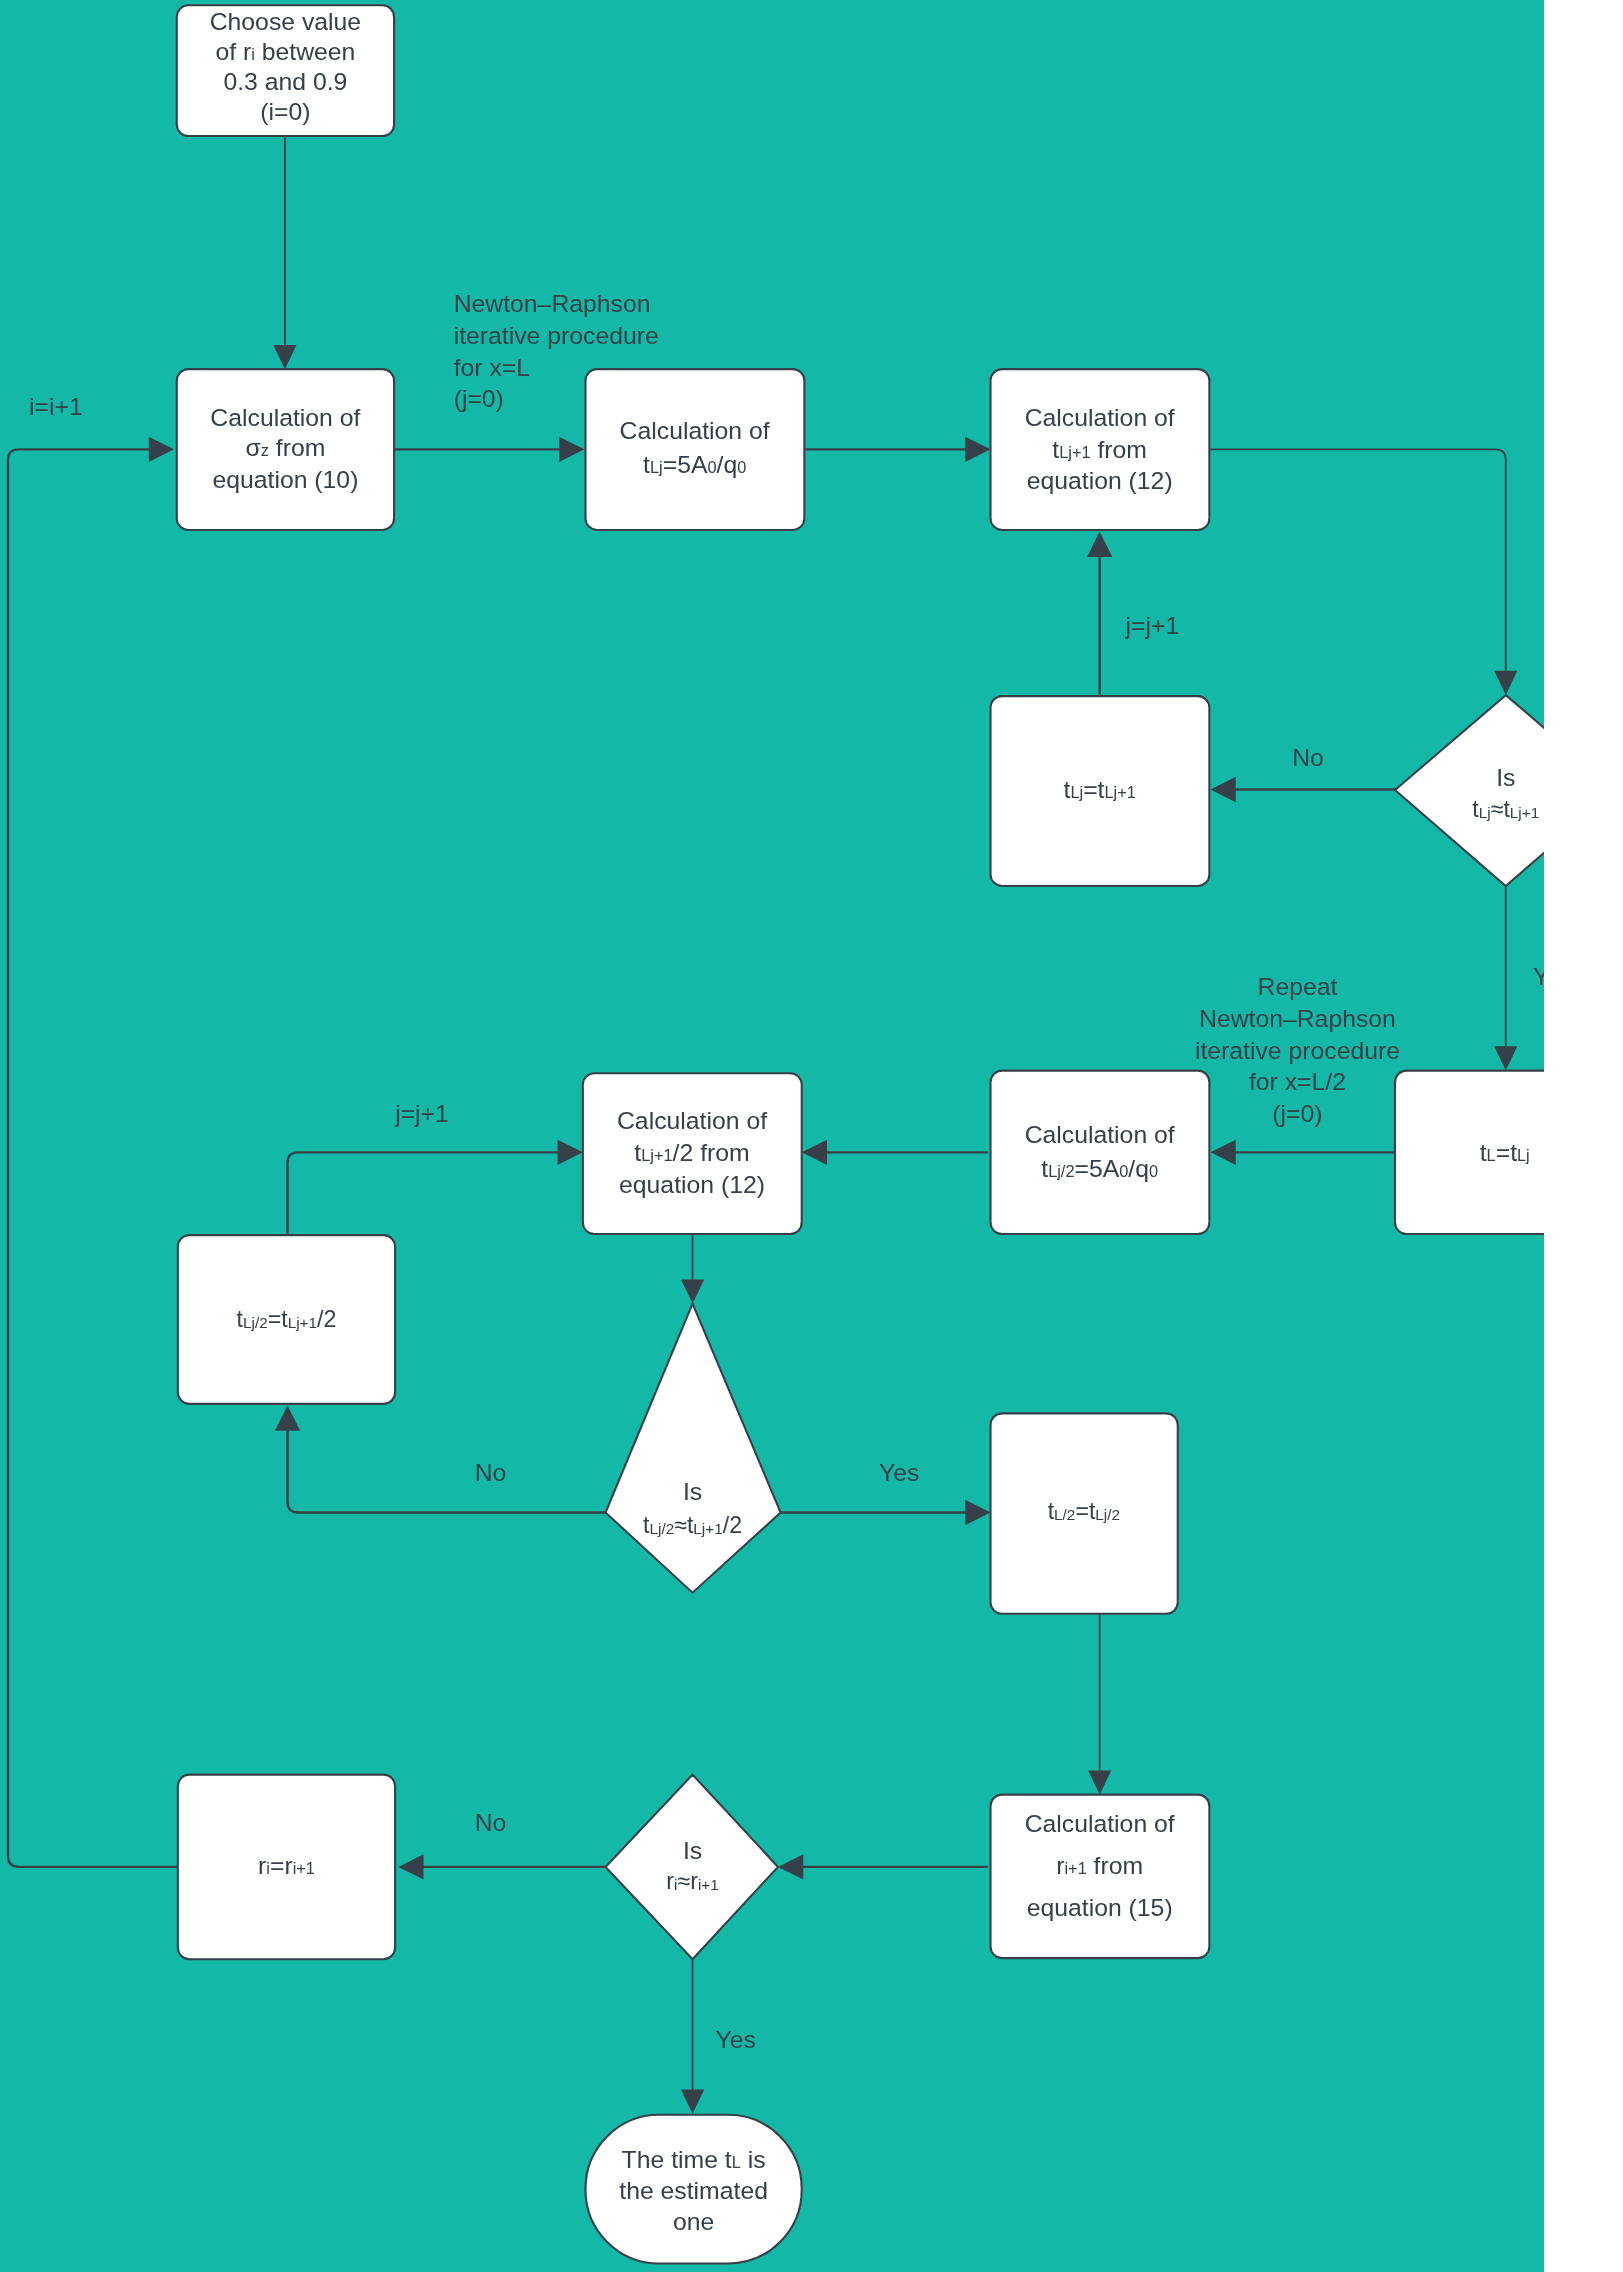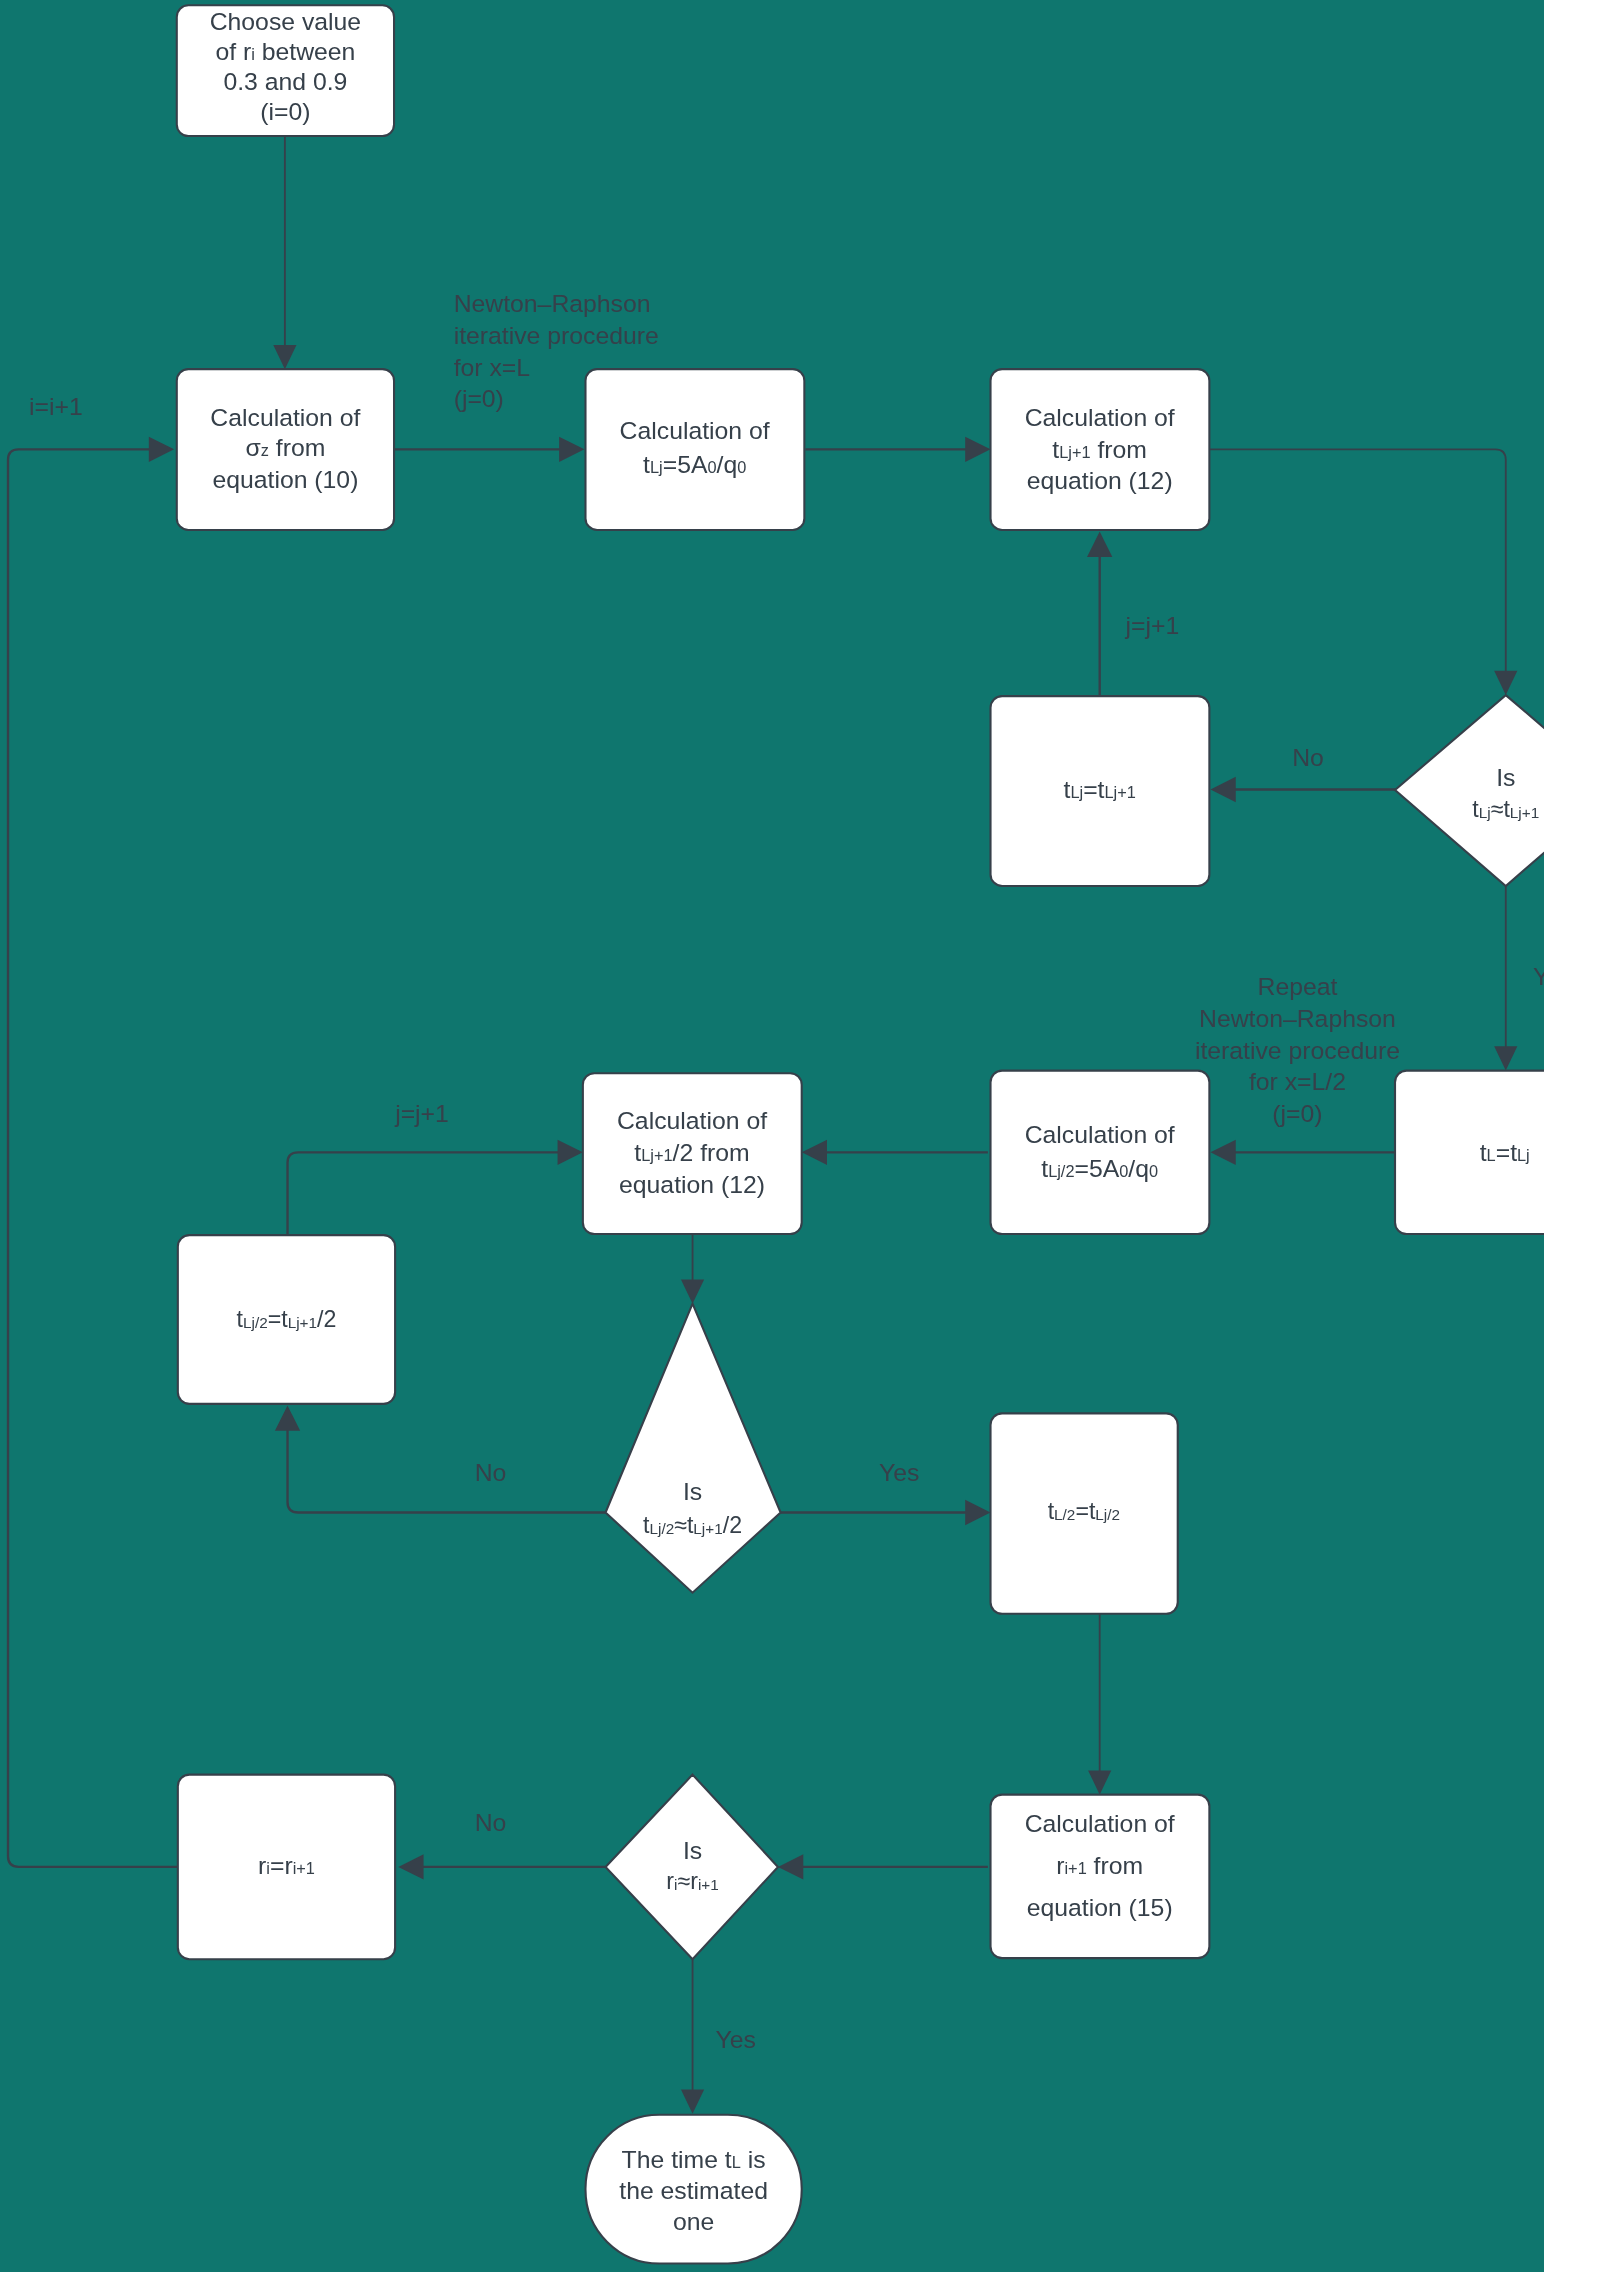--- a/index.html
+++ b/index.html
@@ -7,21 +7,21 @@
     padding: 0;
     background: #ffffff;
   }
   body {
     font-family: "Liberation Sans", sans-serif;
   }
   #flowchart-root {
     position: relative;
     width: 1544px;
     height: 2273px;
-    background: #0f766e;
+    background: #14b8a6;
     overflow: hidden;
   }
   svg.fc {
     display: block;
     width: 1624px;
     height: 2273px;
   }
   .shape {
     fill: #ffffff;
     stroke: #36404a;

